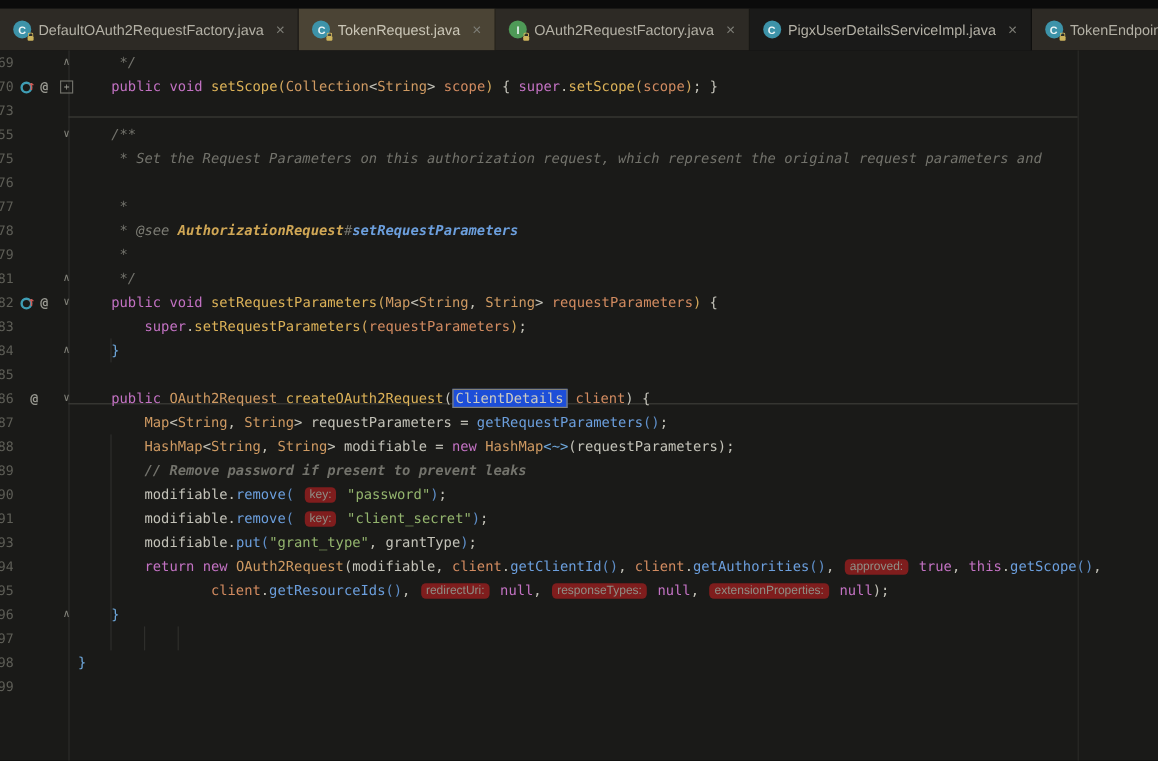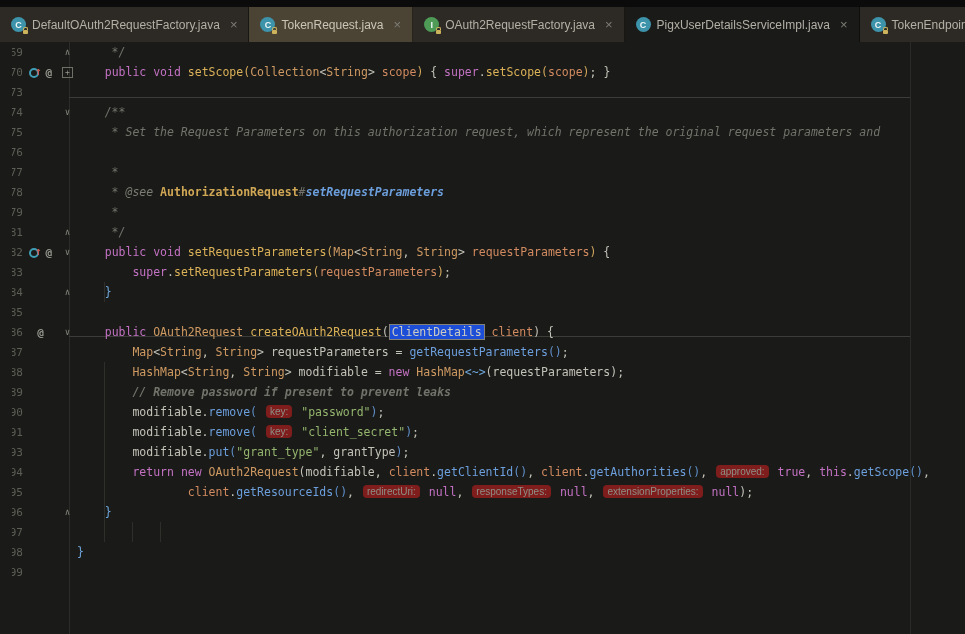--- a/index.html
+++ b/index.html
@@ -16,21 +16,21 @@
   .file-icon{width:15px;height:15px;border-radius:50%;position:relative;flex:0 0 auto;
              display:inline-flex;align-items:center;justify-content:center;
              font:bold 9px "Liberation Sans",sans-serif;color:#eef6f7;}
   .file-icon.class{background:#3d93a9;}
   .file-icon.interface{background:#4e9a57;}
   .lock{position:absolute;right:-2px;bottom:-2px;width:5px;height:4px;background:#ccb35c;border-radius:1px;}
   .lock::before{content:"";position:absolute;top:-3px;left:0px;width:3px;height:2px;
                 border:1px solid #ccb35c;border-bottom:none;border-radius:2px 2px 0 0;}
   .tab-close{color:#7d7d76;font:13px "Liberation Sans",sans-serif;margin-left:4px;}
   
-  .editor{position:absolute;top:42px;left:0;right:0;bottom:0;margin-left:12px;}
+  .editor{position:absolute;top:42px;left:0;right:0;bottom:0;}
   .row{height:20px;display:flex;align-items:center;position:relative;}
   .lnum{flex:0 0 11px;overflow:hidden;direction:rtl;text-align:left;white-space:nowrap;
         font:11px "DejaVu Sans Mono",monospace;color:#5e5e57;}
   .gicons{flex:0 0 35px;display:flex;justify-content:center;align-items:center;gap:4px;height:100%;}
   .fold{flex:0 0 19px;display:flex;justify-content:center;align-items:center;color:#85857d;}
   .fold .fbox{width:9px;height:9px;border:1px solid #6f6f68;font:8px/9px "DejaVu Sans Mono",monospace;
               text-align:center;color:#9a9a92;}
   .fold .fchv{font:9px "DejaVu Sans Mono",monospace;color:#85857d;}
   .code{margin:0;font:11.5px "DejaVu Sans Mono",monospace;white-space:pre;color:#c3c2b8;}
   .ovr{display:inline-block;width:6px;height:6px;border:2px solid #3f9eb5;border-radius:50%;}
@@ -43,21 +43,21 @@
   .tok-type{color:#cf9a62;}
   .tok-pgold{color:#d3a85c;}
   .tok-param{color:#d28b60;}
   .tok-call{color:#6c9fdd;}
   .tok-cblue{color:#5f8fc9;}
   .tok-bblue{color:#6fa8dc;}
   .tok-str{color:#94b56e;}
   .tok-cmt{color:#73736c;font-style:italic;font-weight:bold;}
   .tok-doc{color:#73736c;font-style:italic;}
   .tok-doctag{color:#7d7d75;font-style:italic;}
-  .tok-docref{color:#d0a755;font-weight:bold;text-align:right;}
+  .tok-docref{color:#d0a755;font-style:italic;font-weight:bold;text-align:right;}
   .tok-docmref{color:#6c9fdd;font-style:italic;font-weight:bold;}
   .tok-docpname{color:#bd935f;font-style:italic;font-weight:bold;}
   .tok-hint{display:inline-block;background:#7f1d1d;color:#8f8f86;border-radius:4px;
             font:10px "Liberation Sans",sans-serif;padding:1px 4px;margin:0 2px;
             font-style:normal;position:relative;top:-1px;}
   .tok-boxed{color:#cccbc2;border:1px solid #82827a;background:#1d4ed8;padding:0 2px;}
   
   .overlay{position:absolute;pointer-events:none;}
   .gutter-vline{left:57px;top:0;bottom:0;width:1px;background:#2c2c2a;}
   .margin-guide{left:898px;top:0;bottom:0;width:1px;background:#2a2a27;}
@@ -129,21 +129,21 @@
           </span>
           <pre class="code"><span class="tok-txt">    </span><span class="tok-kw">public</span><span class="tok-txt"> </span><span class="tok-kw">void</span><span class="tok-txt"> </span><span class="tok-mname">setScope</span><span class="tok-pgold">(</span><span class="tok-type">Collection</span><span class="tok-txt">&lt;</span><span class="tok-type">String</span><span class="tok-txt">&gt; </span><span class="tok-param">scope</span><span class="tok-pgold">)</span><span class="tok-txt"> { </span><span class="tok-kw">super</span><span class="tok-txt">.</span><span class="tok-mname">setScope</span><span class="tok-pgold">(</span><span class="tok-param">scope</span><span class="tok-pgold">)</span><span class="tok-txt">; }</span></pre>
         </div>
         <div class="row">
           <span class="lnum">73</span>
           <span class="gicons"></span>
           <span class="fold"></span>
           <pre class="code"></pre>
         </div>
         <div class="row">
-          <span class="lnum">74</span>
+          <span class="lnum">55</span>
           <span class="gicons"></span>
           <span class="fold">
             <span class="fchv">∨</span>
           </span>
           <pre class="code"><span class="tok-doc">    /**</span></pre>
         </div>
         <div class="row">
           <span class="lnum">75</span>
           <span class="gicons"></span>
           <span class="fold"></span>

